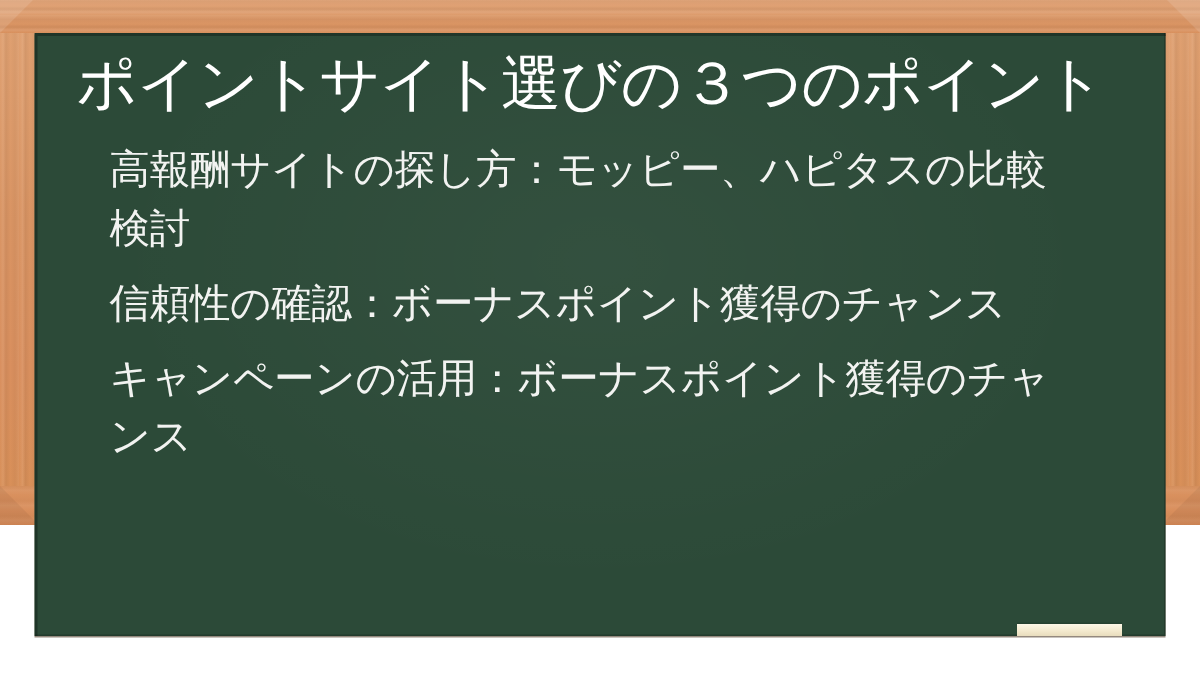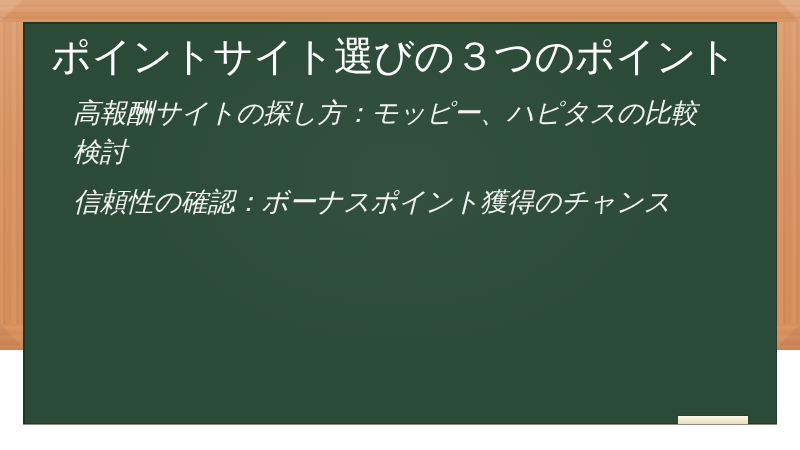--- a/index.html
+++ b/index.html
@@ -122,21 +122,20 @@
     letter-spacing: -0.5px;
     white-space: nowrap;
     margin: 0;
     padding-top: 4px;
   }
 
   .bullets {
     list-style: none;
     margin: 14px 0 0 0;
     padding: 0 28px 0 22px;
-    font-style: italic;
   }
   .bullet {
     color: #f2f3f1;
     font-size: 27px;
     line-height: 39px;
     font-weight: 400;
     letter-spacing: -0.2px;
     margin: 0 0 11px 0;
   }
 
@@ -167,20 +166,21 @@
 
   <div class="board">
 
     <div class="board-inner">
 
       <h1 class="title">ポイントサイト選びの３つのポイント</h1>
 
       <ul class="bullets">
         <li class="bullet">高報酬サイトの探し方：モッピー、ハピタスの比較検討</li>
         <li class="bullet">信頼性の確認：ボーナスポイント獲得のチャンス</li>
+        <li class="bullet">キャンペーンの活用：ボーナスポイント獲得のチャンス</li>
       </ul>
 
     </div>
 
     <div class="chalk"></div>
 
   </div>
 
 </div>
 

